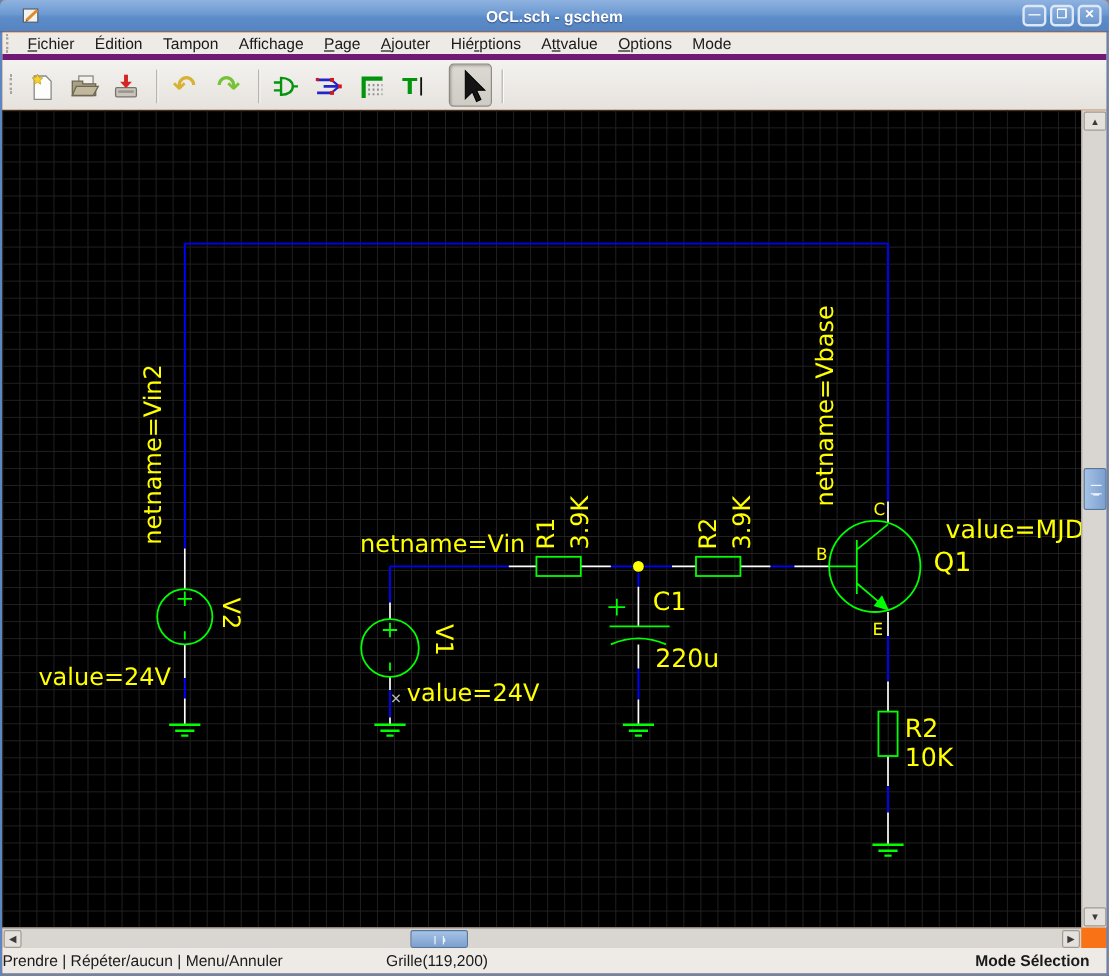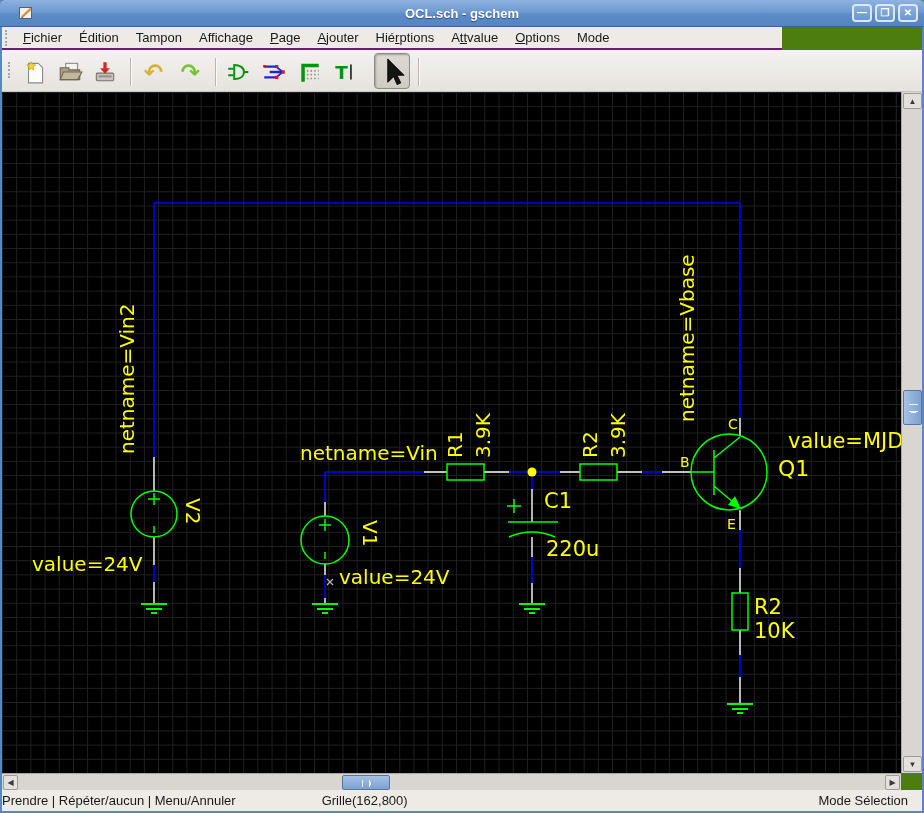--- a/index.html
+++ b/index.html
@@ -1,35 +1,35 @@
 <!DOCTYPE html>
 <html><head>
 <meta charset="utf-8">
 <style>
   * { margin:0; padding:0; box-sizing:border-box; }
   html,body { width:924px; height:813px; overflow:hidden; }
   body { font-family:"Liberation Sans", sans-serif; background:#d6d2cd; }
-  .window { position:relative; width:924px; height:813px; background:#4d7c0f;
+  .window { position:relative; width:924px; height:813px; background:#f97316;
             box-shadow: inset 2px 0 0 #5a87c4, inset -2px 0 0 #5a87c4, inset 0 -2px 0 #5a87c4; }
 
   
   .titlebar { position:absolute; left:0; top:0; width:924px; height:27px;
     background:linear-gradient(180deg,#8fb2e0 0%,#6d9ad2 45%,#5d8cc8 55%,#5484c2 100%);
     border-bottom:1px solid #3d64a0; border-radius:5px 5px 0 0; display:flex; align-items:center; }
   .title-icon { position:absolute; left:18px; top:5px; width:17px; height:17px; }
   .title-text { position:absolute; left:0; right:0; text-align:center; color:#fff; font-weight:bold;
     font-size:13px; text-shadow:0 1px 1px rgba(0,0,40,.45); }
   .winbtns { position:absolute; right:6px; top:4px; display:flex; gap:3px; }
   .winbtn { width:20px; height:18px; border:2px solid #dce8f6; border-radius:4px;
     background:linear-gradient(180deg,#8cb0de,#6b96cc); color:#fff; font-size:10px; line-height:14px;
     text-align:center; font-weight:bold; cursor:default; }
 
   
-  .menubar { position:absolute; left:2px; top:27px; width:780px; height:23px; background:#eeebe7;
-    border-bottom:2px solid #701a75; display:flex; align-items:center; font-size:13px; color:#1a1a1a; }
+  .menubar { position:absolute; left:2px; top:27px; width:920px; height:23px; background:#eeebe7;
+    border-bottom:5px solid #701a75; display:flex; align-items:center; font-size:13px; color:#1a1a1a; }
   .gripper { width:8px; height:16px; margin-left:3px; border-left:2px dotted #a9a49d; }
   .mi { padding:3px 7px; margin-left:3px; white-space:nowrap; }
   .mi u { text-decoration:underline; }
 
   
   .toolbar { position:absolute; left:2px; top:50px; width:920px; height:42px;
     background:linear-gradient(180deg,#f4f2ef,#e6e3de); border-bottom:1px solid #c9c4bd; }
   .toolbar .gripper { position:absolute; left:3px; top:12px; }
   .tb { position:absolute; top:58px; width:27px; height:27px; background:transparent; border:none; }
   .tb, .tbsep { top:8px; }
@@ -80,21 +80,21 @@
     box-shadow:0 3px 0 -2px #eef4fb; }
   .grip-h { position:absolute; left:19px; top:4px; width:8px; height:7px;
     border-left:1px solid #eef4fb; border-right:1px solid #eef4fb;
     box-shadow:3px 0 0 -2px #eef4fb; }
 
   
   .statusbar { position:absolute; left:2px; top:790px; width:920px; height:21px; background:#eeebe7;
     display:flex; align-items:center; font-size:13px; color:#1a1a1a; }
   .status-left { }
   .status-grid { margin-left:86px; }
-  .status-mode { margin-left:auto; margin-right:14px; }
+  .status-mode { margin-left:auto; margin-right:14px;font-weight:bold; }
 </style>
 </head>
 <body>
 
 <div class="window">
 
   <div class="titlebar">
     <svg class="title-icon" viewBox="0 0 17 17">
       <rect x="1.5" y="2.5" width="12" height="11" fill="#f2f2f0" stroke="#56606e" stroke-width="1"></rect>
       <path d="M4 12 L13 3.5" stroke="#e08a28" stroke-width="2.4" fill="none"></path>
@@ -290,17 +290,17 @@
   <div class="hscroll">
     <div class="sbtn sb-left">◀</div>
     <div class="thumb hthumb">
       <div class="grip-h"></div>
     </div>
     <div class="sbtn sb-right">▶</div>
   </div>
 
   <div class="statusbar">
     <span class="status-left">Prendre | Répéter/aucun | Menu/Annuler</span>
-    <span class="status-grid">Grille(162,800)</span>
+    <span class="status-grid">Grille(119,200)</span>
     <span class="status-mode">Mode Sélection</span>
   </div>
 
 </div>
 
 </body></html>

